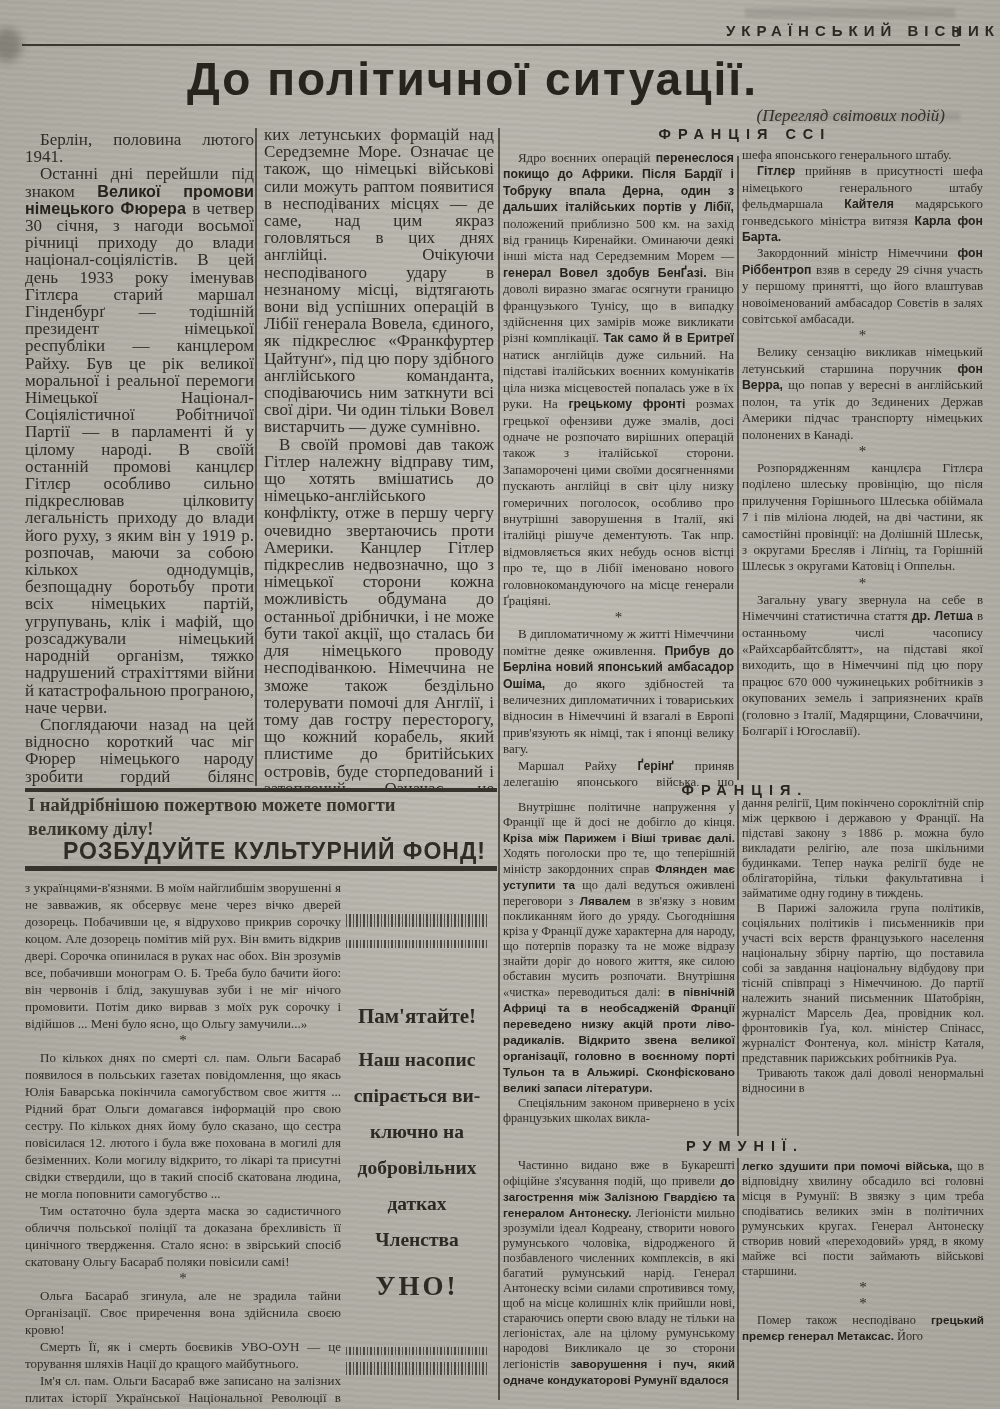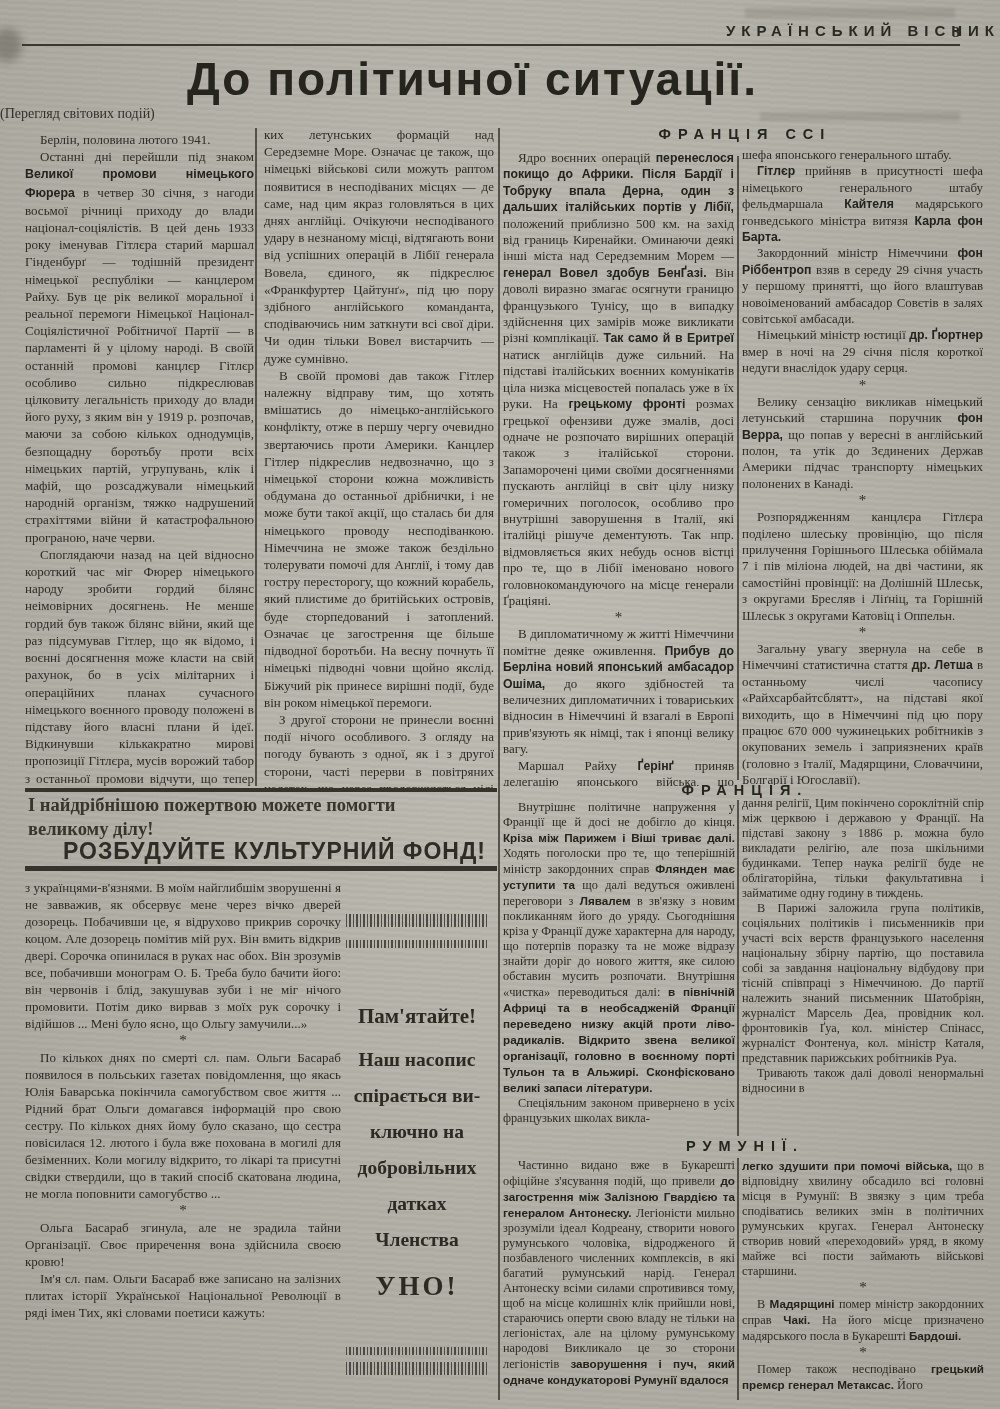--- a/index.html
+++ b/index.html
@@ -15,28 +15,28 @@
   
   .masthead{position:absolute; left:0; top:22px; width:100%; text-align:right;
     font-family:"Liberation Sans", sans-serif; font-weight:bold; font-size:15px;
     letter-spacing:6px; color:#2b2a22;}
   .pagenum{position:absolute; right:40px; top:24px; font-weight:bold; font-size:15px; color:#2b2a22;}
   .head-rule{position:absolute; left:22px; top:44px; width:938px; height:2px; background:#3a382f;}
   
   .headline{position:absolute; left:0; top:52px; width:945px; text-align:center;
     font-family:"Liberation Sans", sans-serif; font-weight:bold; font-size:46px;
     letter-spacing:2px; color:#26251d;}
-  .subtitle{position:absolute; left:0; top:106px; width:945px; text-align:left;
-    font-size:14px; color:#33312a;}
+  .subtitle{position:absolute; left:0; top:106px; width:945px; text-align:right;
+    font-style:italic; font-size:17px; color:#33312a;}
   
   .col{position:absolute; overflow:hidden; text-align:justify;}
   .col p{margin:0; text-indent:15px; text-align:justify;}
   .col p.noindent{text-indent:0;}
   .col b{font-family:"Liberation Sans", sans-serif; font-weight:bold; font-size:0.95em; color:#24231c;}
-  .body-lg{font-size:13px; line-height:17.2px;}
+  .body-lg{font-size:17px; line-height:17.2px;}
   .body-md{font-size:12.9px; line-height:16.4px;}
   .body-sm{font-size:12.3px; line-height:15.0px;}
   .body-bl{font-size:13.0px; line-height:17.0px;}
   .star{text-align:center; font-size:15px; line-height:15px; margin:1px 0; text-indent:0;}
   
   .sec-head{position:absolute; width:490px; left:500px; text-align:center;
     font-family:"Liberation Sans", sans-serif; font-weight:bold; font-size:14.5px;
     letter-spacing:7px; color:#26251d;}
   
   .vrule{position:absolute; width:1.5px; background:rgba(52,50,42,0.75);}
@@ -95,41 +95,42 @@
   <div class="col body-md" style="left:503px; top:150px; width:231px; height:636px;">
       <p>Ядро воєнних операцій <b>перенеслося покищо до Африки. Після Бардії і Тобруку впала Дерна, один з дальших італійських портів у Лібії,</b> положений приблизно 500 км. на захід від границь Киренайки. Оминаючи деякі інші міста над Середземним Морем — <b>генерал Вовел здобув БенҐазі.</b> Він доволі виразно змагає осягнути границю французького Тунісу, що в випадку здійснення цих замірів може викликати різні комплікації. <b>Так само й в Еритреї</b> натиск англійців дуже сильний. На підставі італійських воєнних комунікатів ціла низка місцевостей попалась уже в їх руки. На <b>грецькому фронті</b> розмах грецької офензиви дуже змалів, досі одначе не розпочато вирішних операцій також з італійської сторони. Запаморочені цими своїми досягненнями пускають англійці в світ цілу низку гомеричних поголосок, особливо про внутрішні заворушення в Італії, які італійці рішуче дементують. Так нпр. відмовляється яких небудь основ вістці про те, що в Лібії іменовано нового головнокомандуючого на місце генерали Ґраціяні.</p>
       <div class="star">*</div>
       <p>В дипломатичному ж житті Німеччини помітне деяке оживлення. <b>Прибув до Берліна новий японський амбасадор Ошіма,</b> до якого здібностей та величезних дипломатичних і товариських відносин в Німеччині й взагалі в Европі прив'язують як німці, так і японці велику вагу.</p>
       <p>Маршал Райху <b>Ґерінґ</b> приняв делегацію японського війська, що вручила йому як дарунок почесну шаблю, та крім того офіційні листи від японського міністра війни та</p>
     </div>
   <div class="col body-md" style="left:742px; top:147px; width:241px; height:638px;">
       <p class="noindent">шефа японського генерального штабу.</p>
       <p><b>Гітлєр</b> прийняв в присутності шефа німецького генерального штабу фельдмаршала <b>Кайтеля</b> мадярського гонведського міністра витязя <b>Карла фон Барта.</b></p>
       <p>Закордонний міністр Німеччини <b>фон Ріббентроп</b> взяв в середу 29 січня участь у першому принятті, що його влаштував новоіменований амбасадор Совєтів в залях совітської амбасади.</p>
-      <p>Німецький міністр юстиції <b>др. Ґюртнер</b> вмер в ночі на 29 січня після короткої недуги внаслідок удару серця.</p>
       <div class="star">*</div>
       <p>Велику сензацію викликав німецький летунський старшина поручник <b>фон Верра,</b> що попав у вересні в англійський полон, та утік до Зєдинених Держав Америки підчас транспорту німецьких полонених в Канаді.</p>
       <div class="star">*</div>
       <p>Розпорядженням канцлєра Гітлєра поділено шлеську провінцію, що після прилучення Горішнього Шлеська обіймала 7 і пів міліона людей, на дві частини, як самостійні провінції: на Долішній Шлеськ, з округами Бресляв і Ліґніц, та Горішній Шлеськ з округами Катовіц і Оппельн.</p>
       <div class="star">*</div>
       <p>Загальну увагу звернула на себе в Німеччині статистична стаття <b>др. Летша</b> в останньому числі часопису «Райхсарбайтсблятт», на підставі якої виходить, що в Німеччині під цю пору працює 670 000 чужинецьких робітників з окупованих земель і заприязнених країв (головно з Італії, Мадярщини, Словаччини, Болгарії і Югославії).</p>
     </div>
 
   <div class="hrule-thick" style="left:25px; top:788px; width:472px; height:4px;"></div>
   <div class="banner-line" style="top:819px;">великому ділу!</div>
   <div class="banner-line" style="top:795px;">І найдрібнішою пожертвою можете помогти</div>
   <div class="banner-cta" style="top:838px;">РОЗБУДУЙТЕ КУЛЬТУРНИЙ ФОНД!</div>
   <div class="hrule-thick" style="left:25px; top:866px; width:472px; height:5px;"></div>
 
   <div class="col body-bl" style="left:25px; top:879px; width:316px; height:528px;">
       <p class="noindent">з українцями-в'язнями. В моїм найглибшім зворушенні я не завважив, як обсервує мене через вічко дверей дозорець. Побачивши це, я відрухово прикрив сорочку коцом. Але дозорець помітив мій рух. Він вмить відкрив двері. Сорочка опинилася в руках нас обох. Він зрозумів все, побачивши монограм О. Б. Треба було бачити його: він червонів і блід, закушував зуби і не міг нічого промовити. Потім дико вирвав з моїх рук сорочку і відійшов ... Мені було ясно, що Ольгу замучили...»</p>
       <div class="star">*</div>
       <p>По кількох днях по смерті сл. пам. Ольги Басараб появилося в польських газетах повідомлення, що якась Юлія Баварська покінчила самогубством своє життя ... Рідний брат Ольги домагався інформацій про свою сестру. По кількох днях йому було сказано, що сестра повісилася 12. лютого і була вже похована в могилі для безіменних. Коли могилу відкрито, то лікарі та присутні свідки ствердили, що в такий спосіб скатована людина, не могла поповнити самогубство ...</p>
+      <p>Тим остаточно була здерта маска зо садистичного обличчя польської поліції та доказана брехливість її цинічного твердження. Стало ясно: в звірський спосіб скатовану Ольгу Басараб поляки повісили самі!</p>
       <div class="star">*</div>
       <p>Ольга Басараб згинула, але не зрадила тайни Організації. Своє приречення вона здійснила своєю кровю!</p>
+      <p>Смерть Її, як і смерть боєвиків УВО-ОУН — це торування шляхів Нації до кращого майбутнього.</p>
       <p>Ім'я сл. пам. Ольги Басараб вже записано на залізних плитах історії Української Національної Революції в ряді імен Тих, які словами поетиси кажуть:</p>
     </div>
 
   <div class="adbar" style="top:914px; height:13px;"></div>
   <div class="adbar" style="top:940px; height:8px;"></div>
   <div class="adtext" style="top:998px;">
       <div class="ad-line ad-first">Пам'ятайте!</div>
       <div class="ad-line">Наш насопис</div>
       <div class="ad-line">спірається ви-</div>
       <div class="ad-line">ключно на</div>
@@ -152,18 +153,17 @@
       <p>Тривають також далі доволі ненормальні відносини в</p>
     </div>
 
   <div class="sec-head" style="top:1138px;">РУМУНІЇ.</div>
   <div class="col body-sm" style="left:503px; top:1158px; width:232px; height:246px;">
       <p>Частинно видано вже в Букарешті офіційне з'ясування подій, що привели <b>до загострення між Залізною Гвардією та генералом Антонеску.</b> Легіоністи мильно зрозуміли ідеал Кодреану, створити нового румунського чоловіка, відродженого й позбавленого численних комплексів, в які багатий румунський нарід. Генерал Антонеску всіми силами спротивився тому, щоб на місце колишніх клік прийшли нові, стараючись оперти свою владу не тільки на легіоністах, але на цілому румунському народові Викликало це зо сторони легіоністів <b>заворушення і пуч, який одначе кондукаторові Румунії вдалося</b></p>
     </div>
   <div class="col body-sm" style="left:742px; top:1158px; width:242px; height:246px;">
       <p class="noindent"><b>легко здушити при помочі війська,</b> що в відповідну хвилину обсадило всі головні місця в Румунії: В звязку з цим треба сподіватись великих змін в політичних румунських кругах. Генерал Антонеску створив новий «переходовий» уряд, в якому майже всі пости займають військові старшини.</p>
       <div class="star">*</div>
-      <p>В <b>Мадярщині</b> помер міністр закордонних справ <b>Чакі.</b> На його місце призначено мадярського посла в Букарешті <b>Бардоші.</b></p>
       <div class="star">*</div>
       <p>Помер також несподівано <b>грецький премєр генерал Метаксас.</b> Його</p>
     </div>
 
 </div>
 
 </body></html>

